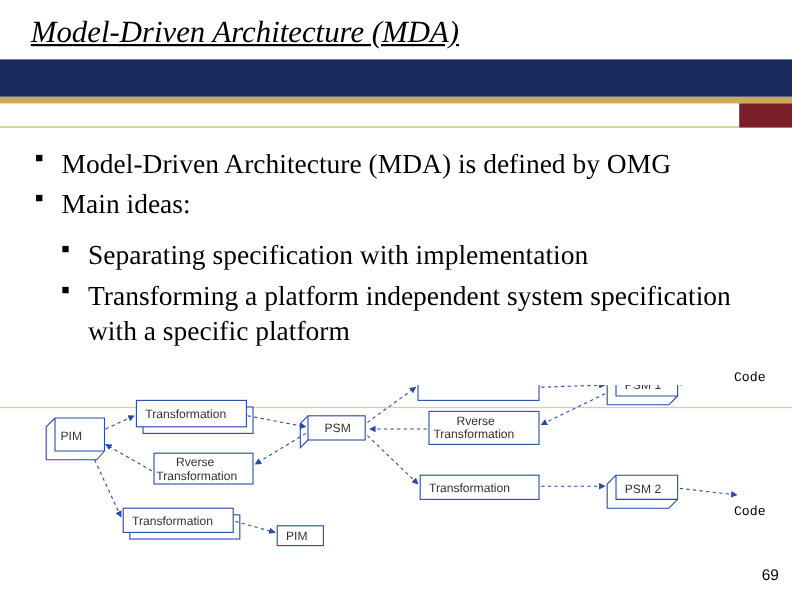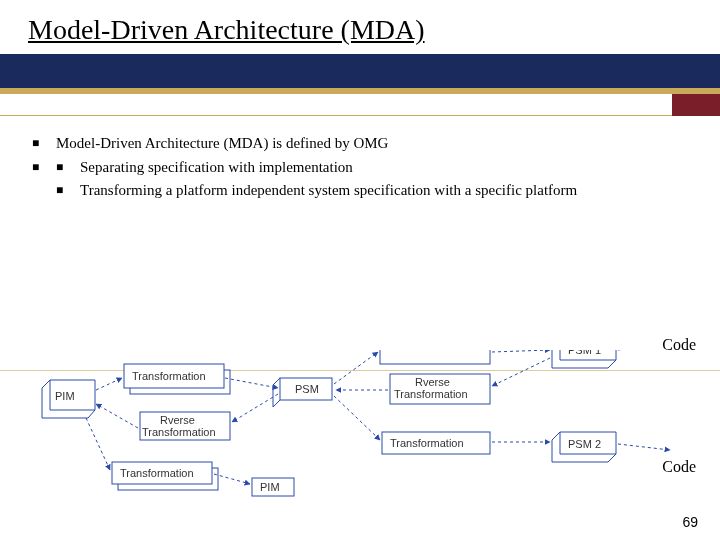--- a/index.html
+++ b/index.html
@@ -7,20 +7,21 @@
     padding: 0;
     width: 720px;
     height: 540px;
     font-family: "Times New Roman", Times, serif;
     background: #fff;
     position: relative;
     overflow: hidden;
   }
   .title-area {
     padding: 14px 0 0 28px;
+    font-style: italic;
   }
   .slide-title {
     font-size: 28px;
     color: #000;
     margin: 0 0 8px 0;
     text-decoration: underline;
     font-weight: normal;
   }
   .band1 {
     height: 34px;
@@ -38,21 +39,21 @@
   .accent-left {
     flex: 1;
     border-bottom: 1px solid #c9a95a;
   }
   .accent-right {
     width: 48px;
     background: #7a1f2a;
   }
   .content {
     padding: 18px 32px 0 32px;
-    font-size: 15px;
+    font-size: 25px;
     color: #000;
   }
   ul.top, ul.sub {
     list-style: none;
     margin: 0;
     padding: 0;
   }
   ul.top > li {
     position: relative;
     padding-left: 24px;
@@ -61,21 +62,21 @@
   }
   ul.top > li::before {
     content: "■";
     position: absolute;
     left: 0;
     top: 2px;
     font-size: 12px;
     color: #000;
   }
   ul.sub {
-    margin-top: 1px;
+    margin-top: 14px;
   }
   ul.sub > li {
     position: relative;
     padding-left: 24px;
     margin-bottom: 4px;
     line-height: 1.3;
   }
   ul.sub > li::before {
     content: "■";
     position: absolute;
@@ -87,38 +88,38 @@
   .diagram {
     position: absolute;
     left: 20px;
     right: 20px;
     bottom: 30px;
     height: 160px;
   }
   .diagram svg { width: 100%; height: 100%; }
   .code-label {
     position: absolute;
-    font-family: Liberation Serif, serif;
-    font-size: 16px;
+    font-family: Liberation Mono, monospace;
+    font-size: 12px;
     color: #000;
   }
   .code1 { right: 24px; top: 336px; }
   .code2 { right: 24px; top: 458px; }
   .thin-gold {
     position: absolute;
     left: 0; right: 0;
     top: 370px;
     height: 1px;
     background: #c9a95a;
     opacity: 0.6;
     z-index: 0;
   }
   .page-num {
     position: absolute;
-    right: 22px;
+    right: 12px;
     bottom: 10px;
     font-family: Arial, sans-serif;
     font-size: 14px;
     color: #000;
   }
 </style>
 </head>
 <body>
 
 <div class="title-area">
@@ -128,20 +129,21 @@
 <div class="band2"></div>
 <div class="accent-row">
   <div class="accent-left"></div>
   <div class="accent-right"></div>
 </div>
 
 <div class="content">
   <ul class="top">
     <li>Model-Driven Architecture (MDA) is defined by OMG</li>
     <li>
+      <span>Main ideas:</span>
       <ul class="sub">
         <li>Separating specification with implementation</li>
         <li>Transforming a platform independent system specification with a specific platform</li>
       </ul>
     </li>
   </ul>
 </div>
 
 <div class="thin-gold"></div>
 

